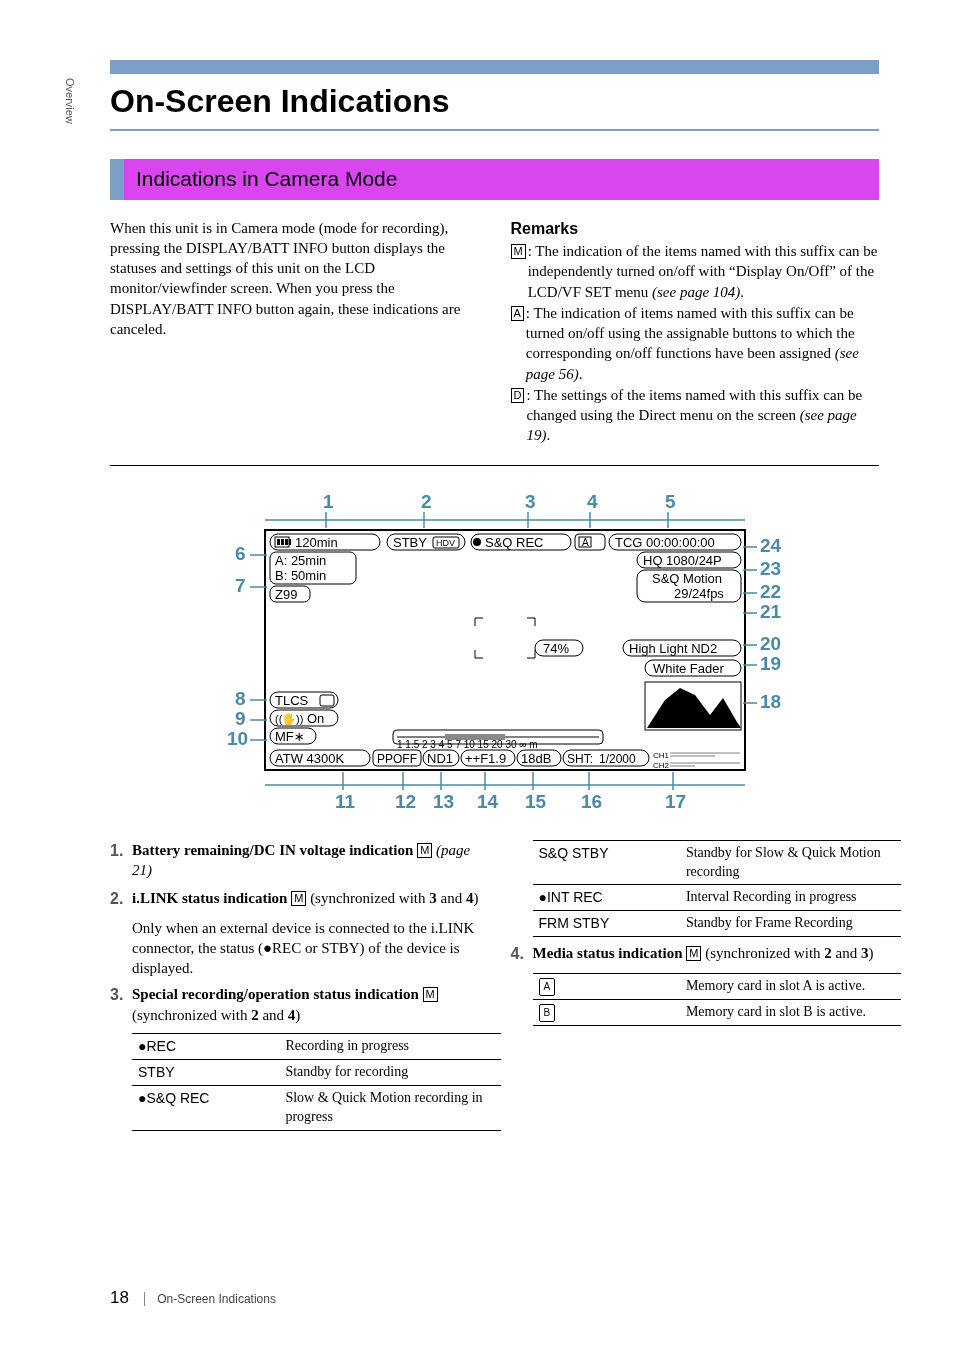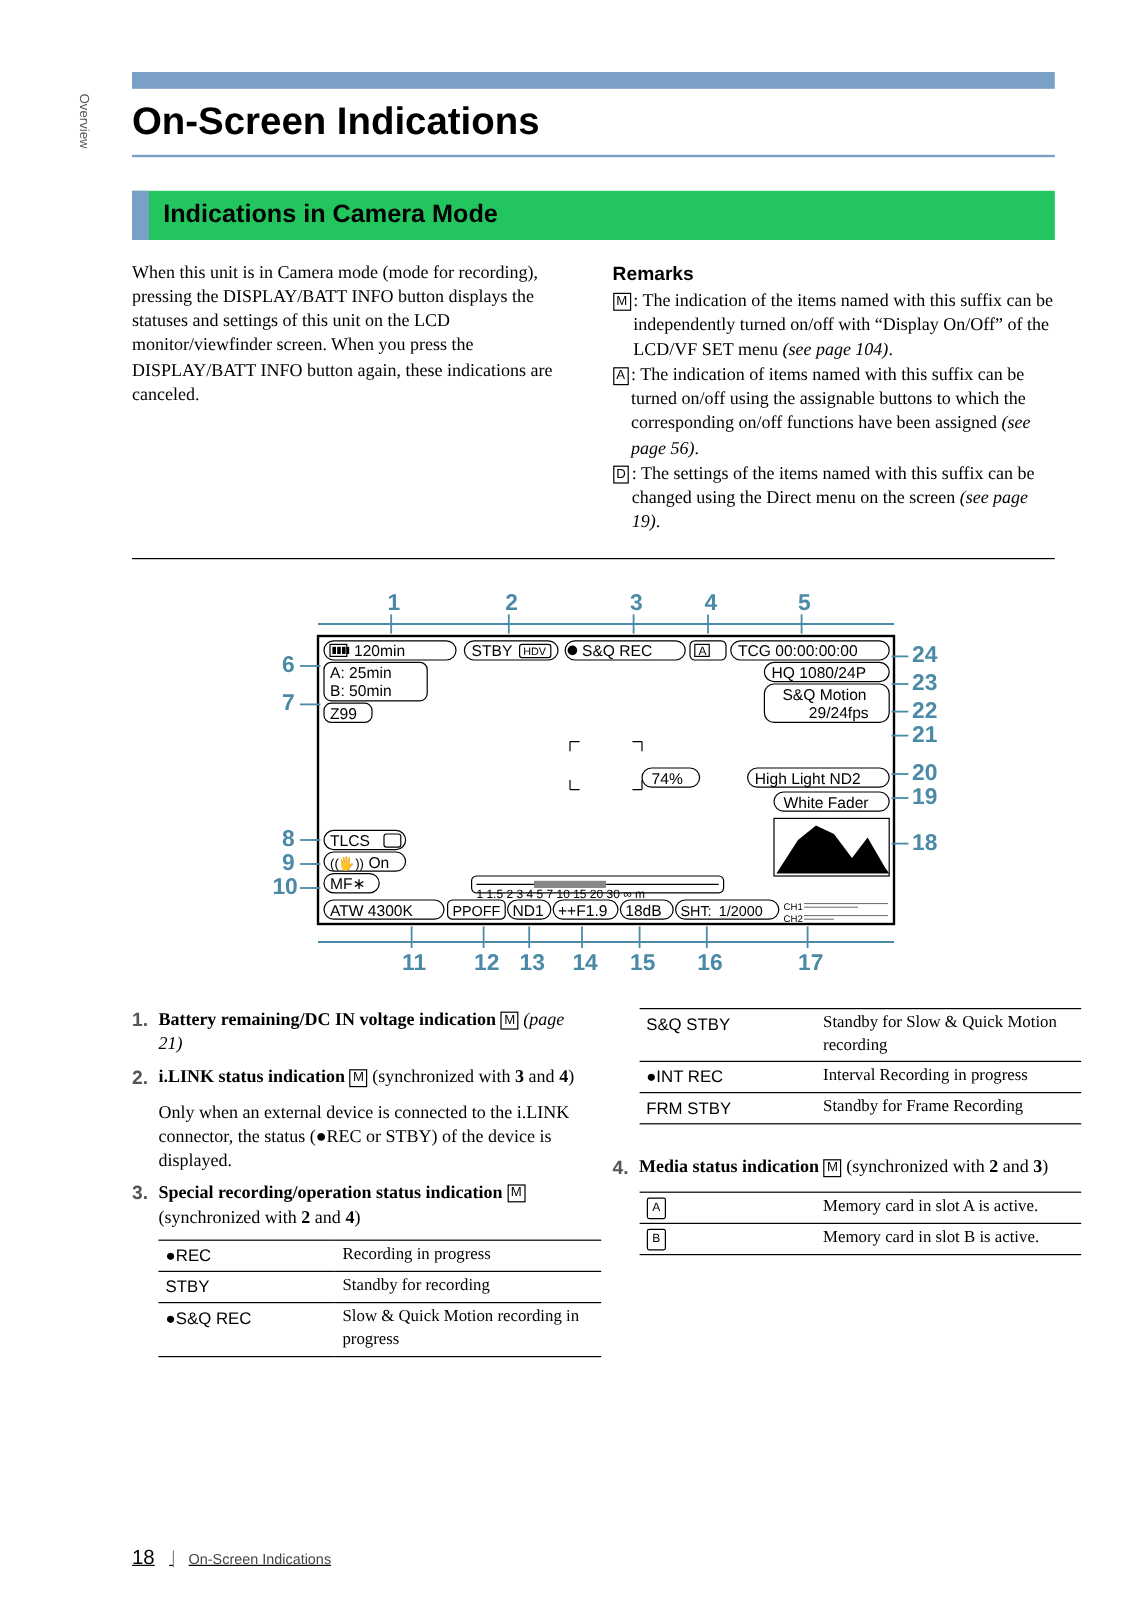--- a/index.html
+++ b/index.html
@@ -37,24 +37,24 @@
     margin-top: 2px;
   }
   h1 {
     font-family: Arial, sans-serif;
     font-weight: bold;
     font-size: 32px;
     color: #000;
     padding: 4px 0;
   }
   .section-heading {
-    background: #22c55e;
+    background: #d946ef;
     border-left: 14px solid #7aa0c8;
     font-family: Arial, sans-serif;
-    font-weight: bold;
+    font-weight: normal;
     font-size: 21px;
     padding: 6px 12px;
     margin-bottom: 18px;
   }
   .two-col {
     display: flex;
     gap: 32px;
   }
   .col { flex: 1; }
   .remarks-h {
@@ -93,36 +93,35 @@
     font-weight: bold;
     font-size: 16px;
     color: #555;
     min-width: 22px;
   }
   .num-item .txt { flex: 1; }
   .indent { margin-left: 22px; }
   table {
     border-collapse: collapse;
     width: 100%;
-    margin: 6px 0 26px;
+    margin: 6px 0 6px;
     font-size: 14px;
   }
   td {
     border-top: 1px solid #000;
     padding: 3px 6px;
     vertical-align: top;
   }
   tr:last-child td { border-bottom: 1px solid #000; }
   td.key { font-family: Arial, sans-serif; width: 40%; white-space: nowrap; }
   .footer {
     position: absolute;
     bottom: 42px;
     left: 110px;
     font-size: 13px;
-    text-decoration: underline;
   }
   .footer .pn {
     font-family: Arial, sans-serif;
     font-size: 17px;
     font-weight: normal;
     margin-right: 12px;
   }
   .footer .sep { border-left: 1px solid #888; padding-left: 12px; font-family: Arial, sans-serif; font-size: 12px; color:#444;}
   .italic { font-style: italic; }
   .cyan-num {

